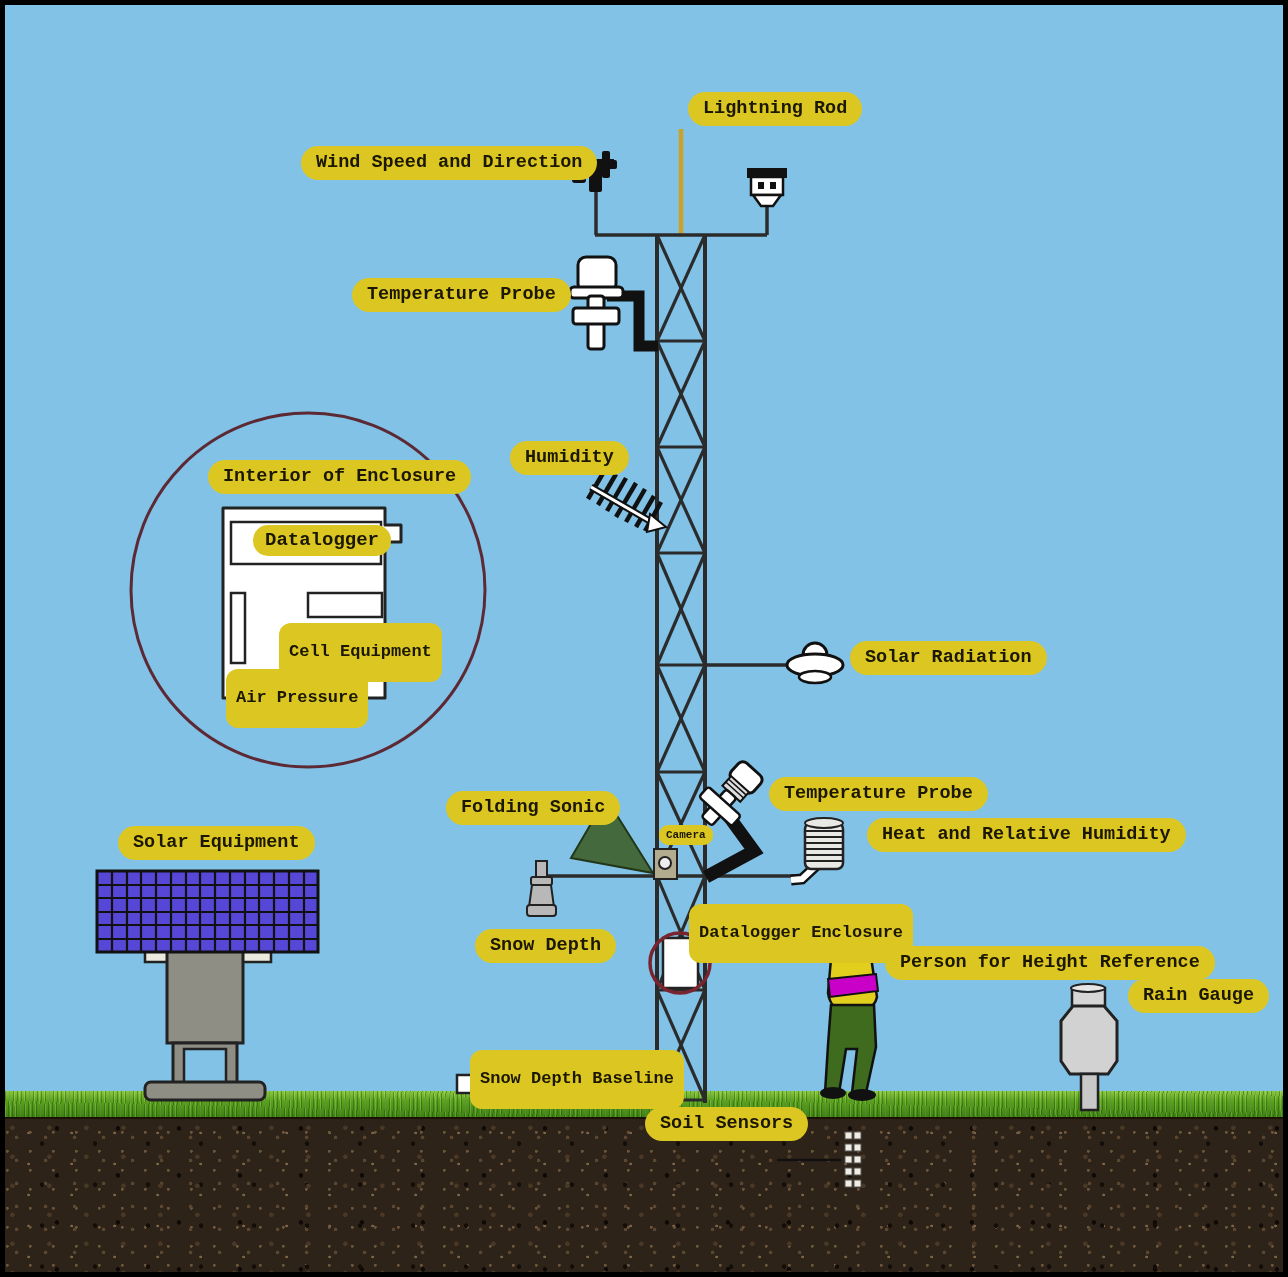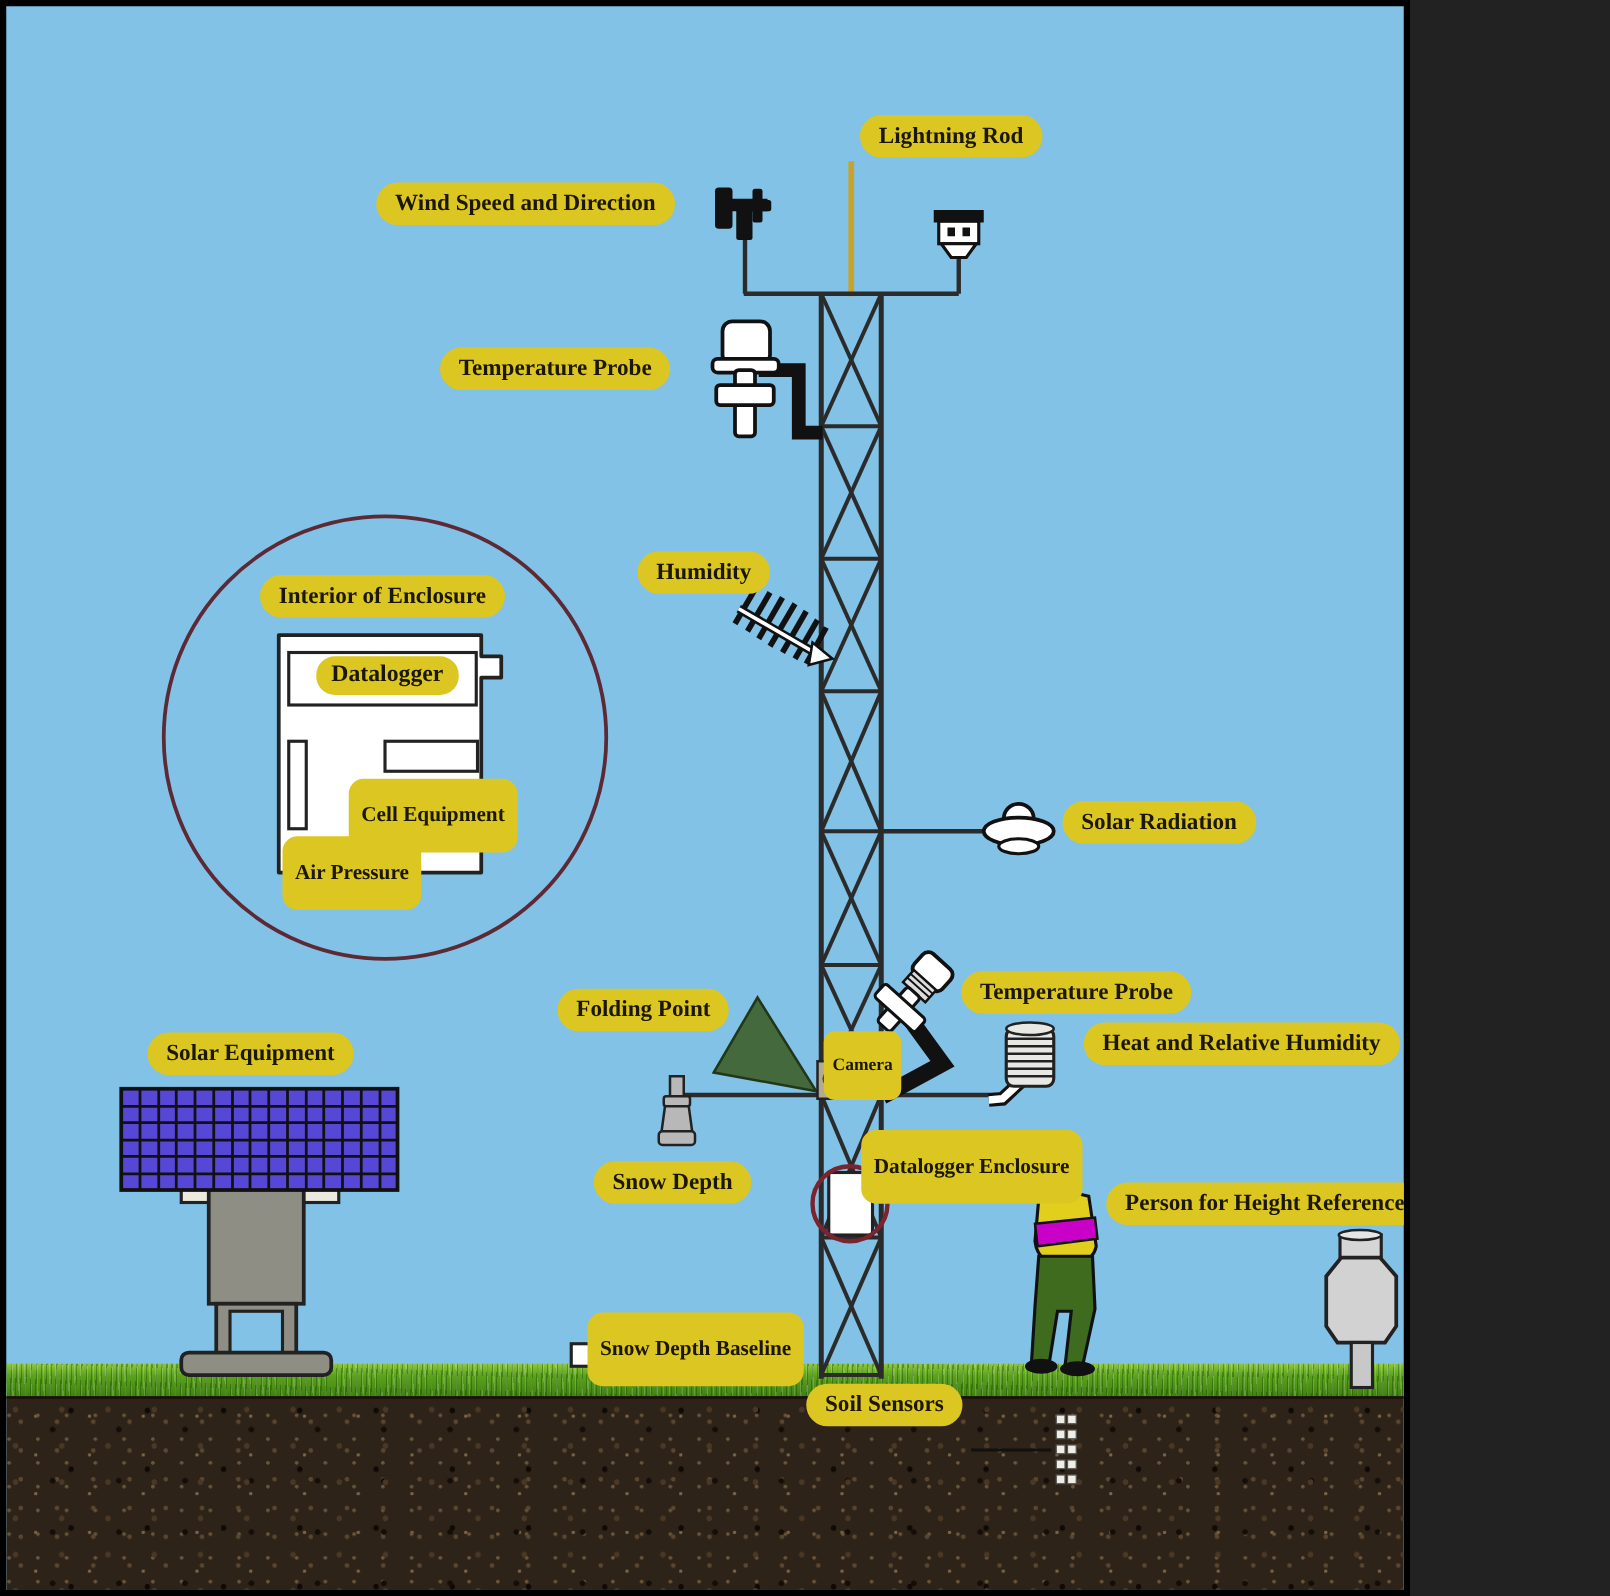--- a/index.html
+++ b/index.html
@@ -1,23 +1,23 @@
 <!DOCTYPE html>
 <html><head>
 <meta charset="utf-8">
 <style>
   html,body{margin:0;padding:0;background:#222;}
   .scene{
     position:relative;
-    width:1128px;height:1277px;
+    width:1288px;height:1277px;
     box-sizing:border-box;
     border:5px solid #000;
     background:#81c2e6;
     overflow:hidden;
-    font-family:Liberation Serif, serif;
+    font-family:Liberation Mono, monospace;
   }
   .grass{
     position:absolute;left:0;right:0;top:1086px;height:28px;
     background:
       repeating-linear-gradient(88deg, rgba(255,255,255,.18) 0 1px, transparent 1px 5px),
       repeating-linear-gradient(93deg, rgba(15,60,0,.35) 0 1px, transparent 1px 4px),
       linear-gradient(#8cc93e 0%, #5ba21c 35%, #3c7d10 100%);
   }
   .soil{
     position:absolute;left:0;right:0;top:1112px;bottom:0;
@@ -40,21 +40,21 @@
     font-weight:bold;
     font-size:18.5px;
     line-height:1.1;
     padding:7px 15px;
     border-radius:20px;
     white-space:nowrap;
     z-index:5;
   }
   .label.md{font-size:19px;padding:5px 12px;border-radius:15px;}
   .label.sm{font-size:17px;padding:20px 10px;border-radius:12px;}
-  .label.xs{font-size:14px;padding:20px 7px;border-radius:9px;}
+  .label.xs{font-size:11px;padding:4px 7px;border-radius:9px;}
 </style>
 </head>
 <body>
 
 <div class="scene">
 
   <div class="grass"></div>
   <div class="soil"></div>
 
   <svg class="draw" width="1288" height="1277" viewBox="0 0 1288 1277">
@@ -264,21 +264,21 @@
 
   <div class="label" style="left:683px;top:87px">Lightning Rod</div>
   <div class="label" style="left:296px;top:141px">Wind Speed and Direction</div>
   <div class="label" style="left:347px;top:273px">Temperature Probe</div>
   <div class="label" style="left:505px;top:436px">Humidity</div>
   <div class="label" style="left:203px;top:455px">Interior of Enclosure</div>
   <div class="label md" style="left:248px;top:520px">Datalogger</div>
   <div class="label sm" style="left:274px;top:618px">Cell Equipment</div>
   <div class="label sm" style="left:221px;top:664px">Air Pressure</div>
   <div class="label" style="left:845px;top:636px">Solar Radiation</div>
-  <div class="label" style="left:441px;top:786px">Folding Point</div>
+  <div class="label" style="left:441px;top:786px">Folding Sonic</div>
   <div class="label" style="left:764px;top:772px">Temperature Probe</div>
   <div class="label xs" style="left:654px;top:820px">Camera</div>
   <div class="label" style="left:862px;top:813px">Heat and Relative Humidity</div>
   <div class="label" style="left:470px;top:924px">Snow Depth</div>
   <div class="label sm" style="left:684px;top:899px">Datalogger Enclosure</div>
   <div class="label" style="left:113px;top:821px">Solar Equipment</div>
   <div class="label" style="left:880px;top:941px">Person for Height Reference</div>
   <div class="label" style="left:1123px;top:974px">Rain Gauge</div>
   <div class="label sm" style="left:465px;top:1045px">Snow Depth Baseline</div>
   <div class="label" style="left:640px;top:1102px">Soil Sensors</div>

